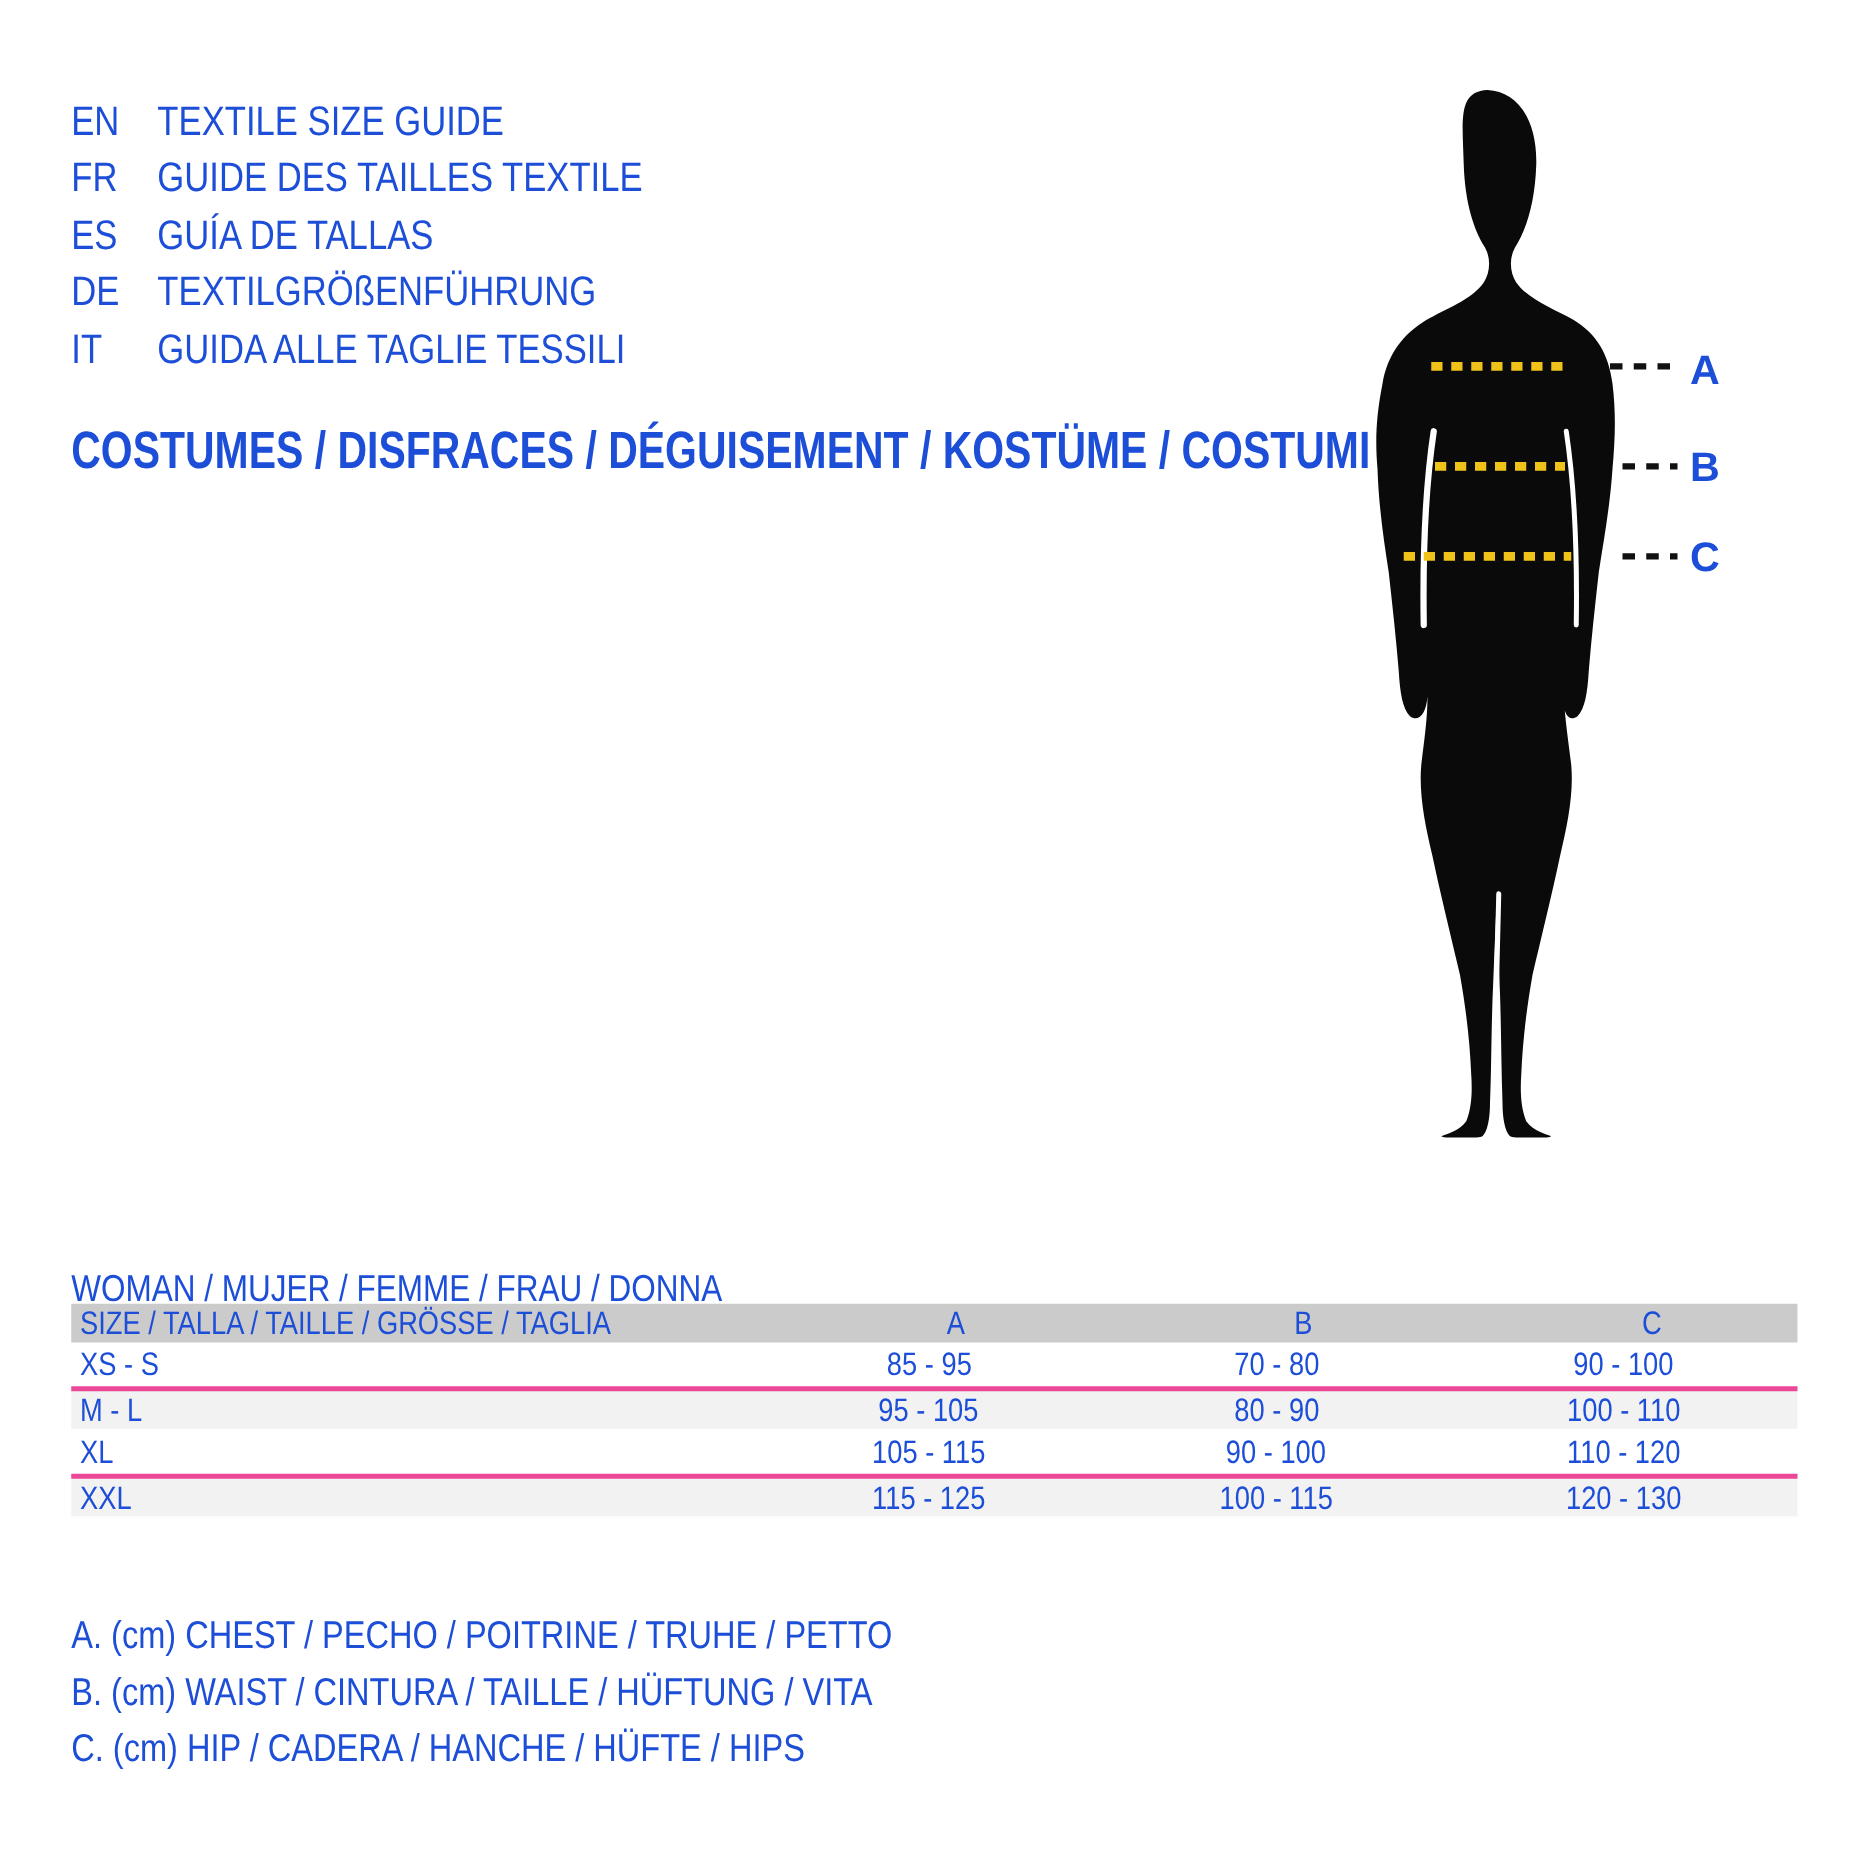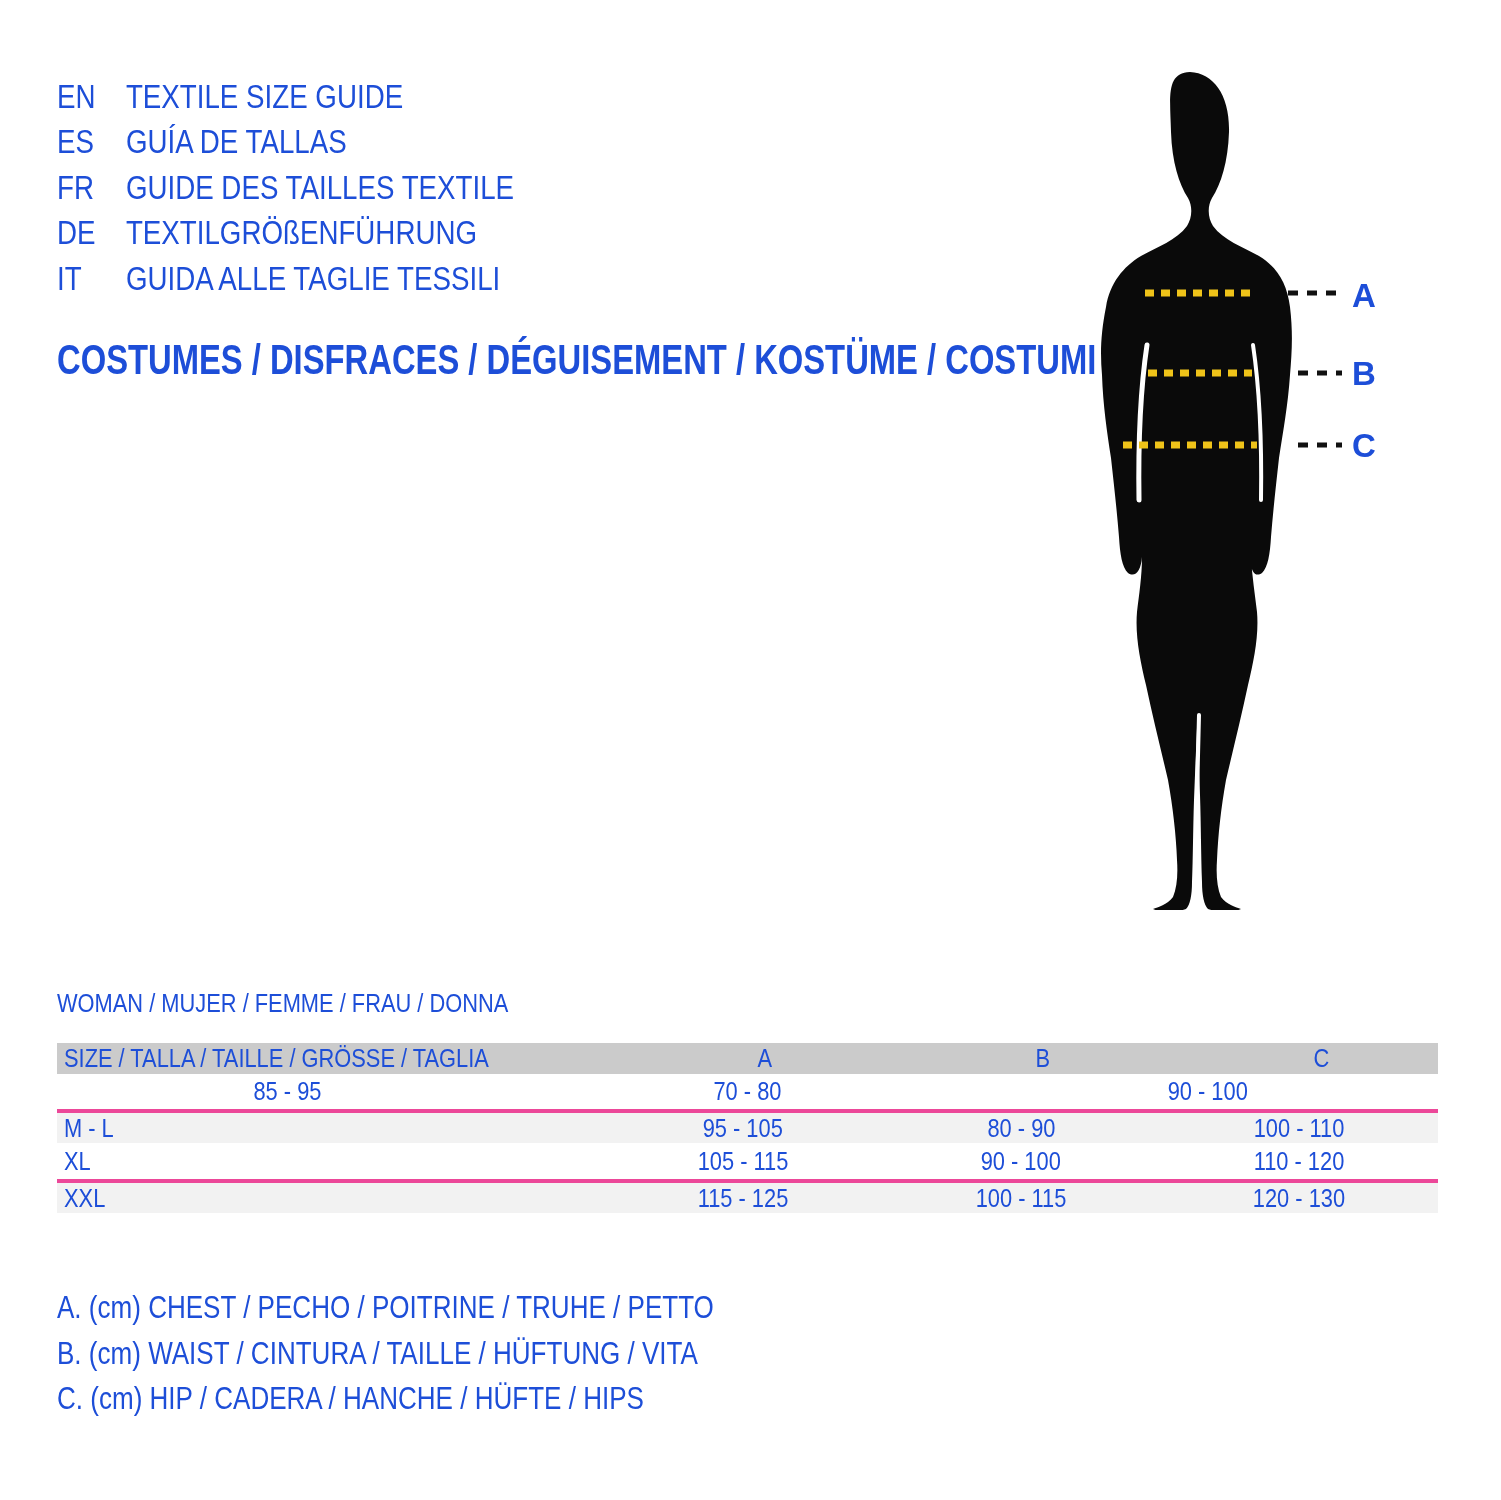--- a/index.html
+++ b/index.html
@@ -24,21 +24,21 @@
   
   .figure-svg{position:absolute;left:1080px;top:60px;width:290px;height:850px;}
   .body-fill{fill:#0a0a0a;}
   .sliver{stroke:#ffffff;fill:none;stroke-linecap:round;}
   .dash-y{stroke:var(--accent,#EFC319);stroke-width:7;stroke-dasharray:9 7;fill:none;}
   .dash-b{stroke:#111;stroke-width:5;stroke-dasharray:10 9;fill:none;}
   .marker{position:absolute;left:1352px;font-size:33px;font-weight:bold;line-height:1;}
   .marker-a{top:279px;} .marker-b{top:357px;} .marker-c{top:429px;}
 
   
-  .section-title{position:absolute;left:57px;top:988px;font-size:26px;}
+  .section-title{position:absolute;left:57px;top:1015px;font-size:30px;}
 
   
   .size-table{position:absolute;left:57px;top:1043px;width:1381px;font-size:26px;}
   .t-row{display:flex;align-items:center;height:35px;box-sizing:border-box;}
   .t-row.header{height:31px;background:#cbcbcb;gap:44px;}
   .t-row.stripe{background:#f2f2f2;border-top:4px solid #ec4899;border-bottom:1px solid #fff;}
   .c-size{flex:0 0 540px;padding-left:7px;text-align:left;}
   .c-val{flex:1;text-align:center;}
 
   
@@ -52,28 +52,28 @@
 
   <div class="lang-list">
     <div class="lang-row">
       <span class="cond" style="display:flex;">
         <span class="lang-code">EN</span>
         <span>TEXTILE SIZE GUIDE</span>
       </span>
     </div>
     <div class="lang-row">
       <span class="cond" style="display:flex;">
-        <span class="lang-code">ES</span>
-        <span>GUÍA DE TALLAS</span>
+        <span class="lang-code">FR</span>
+        <span>GUIDE DES TAILLES TEXTILE</span>
       </span>
     </div>
     <div class="lang-row">
       <span class="cond" style="display:flex;">
-        <span class="lang-code">FR</span>
-        <span>GUIDE DES TAILLES TEXTILE</span>
+        <span class="lang-code">ES</span>
+        <span>GUÍA DE TALLAS</span>
       </span>
     </div>
     <div class="lang-row">
       <span class="cond" style="display:flex;">
         <span class="lang-code">DE</span>
         <span>TEXTILGRÖßENFÜHRUNG</span>
       </span>
     </div>
     <div class="lang-row">
       <span class="cond" style="display:flex;">
@@ -150,20 +150,21 @@
   </div>
 
   <div class="size-table">
     <div class="t-row header">
       <div class="c-size"><span class="cond">SIZE / TALLA / TAILLE / GRÖSSE / TAGLIA</span></div>
       <div class="c-val"><span class="cond-c">A</span></div>
       <div class="c-val"><span class="cond-c">B</span></div>
       <div class="c-val"><span class="cond-c">C</span></div>
     </div>
     <div class="t-row">
+      <div class="c-size"><span class="cond">XS - S</span></div>
       <div class="c-val"><span class="cond-c">85 - 95</span></div>
       <div class="c-val"><span class="cond-c">70 - 80</span></div>
       <div class="c-val"><span class="cond-c">90 - 100</span></div>
     </div>
     <div class="t-row stripe">
       <div class="c-size"><span class="cond">M - L</span></div>
       <div class="c-val"><span class="cond-c">95 - 105</span></div>
       <div class="c-val"><span class="cond-c">80 - 90</span></div>
       <div class="c-val"><span class="cond-c">100 - 110</span></div>
     </div>

